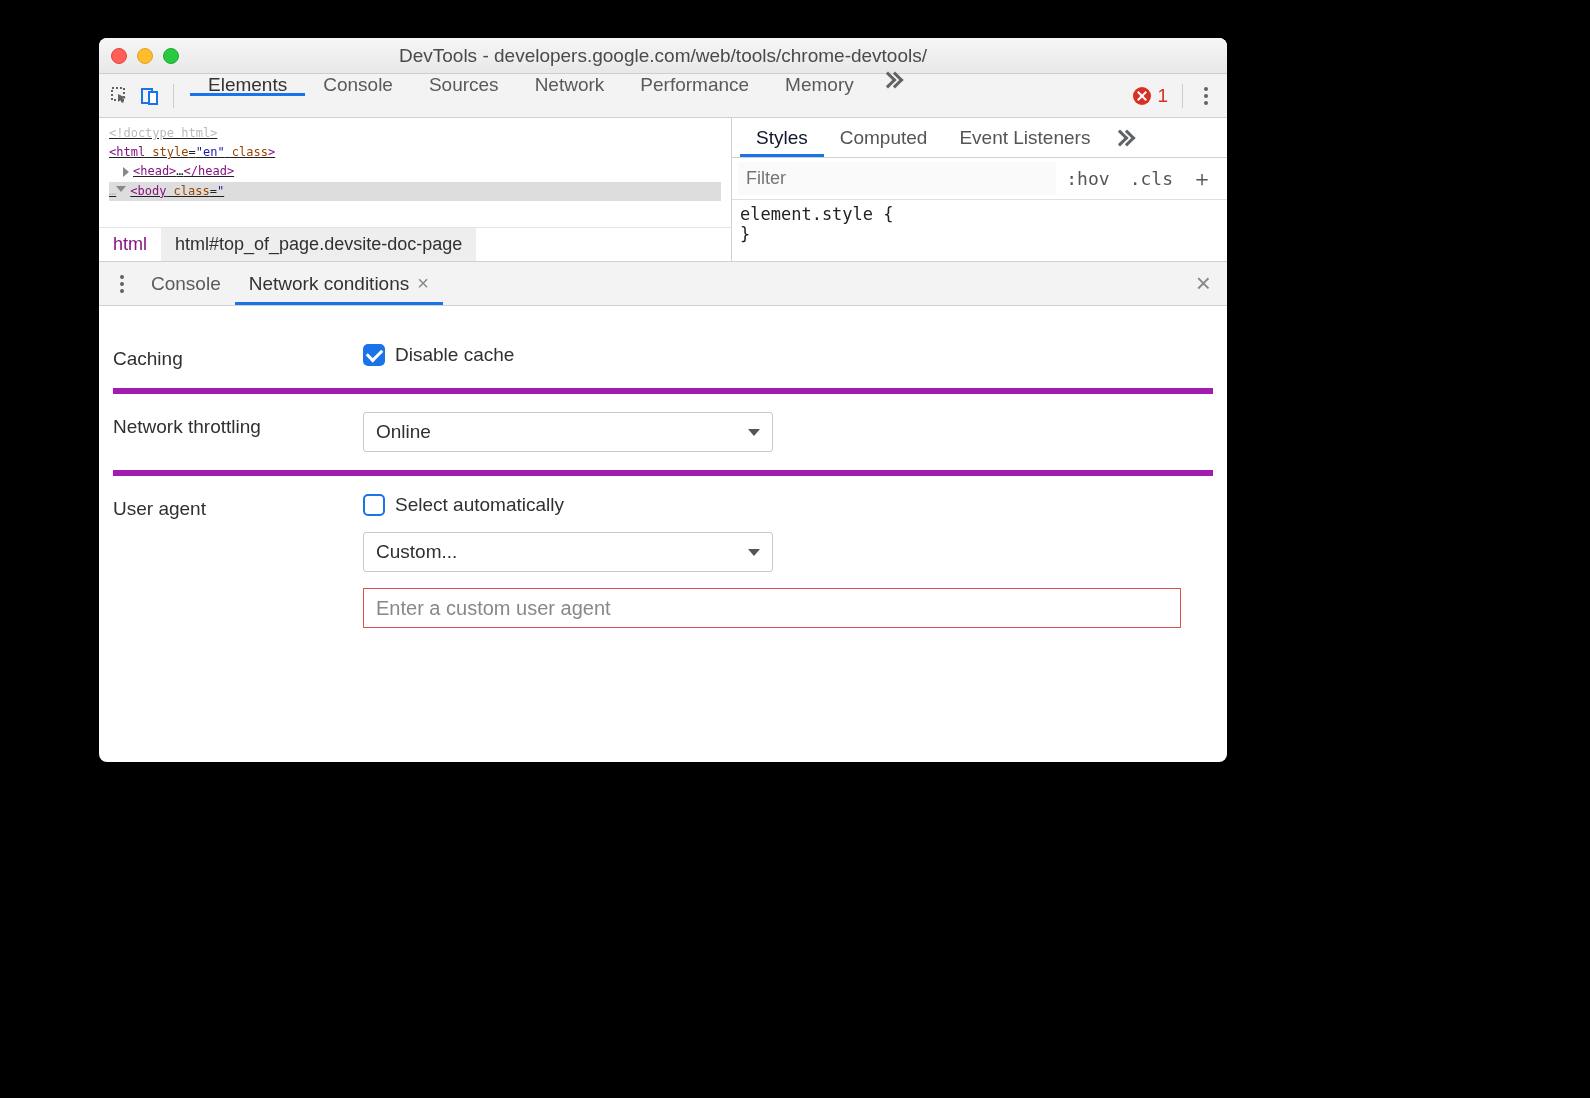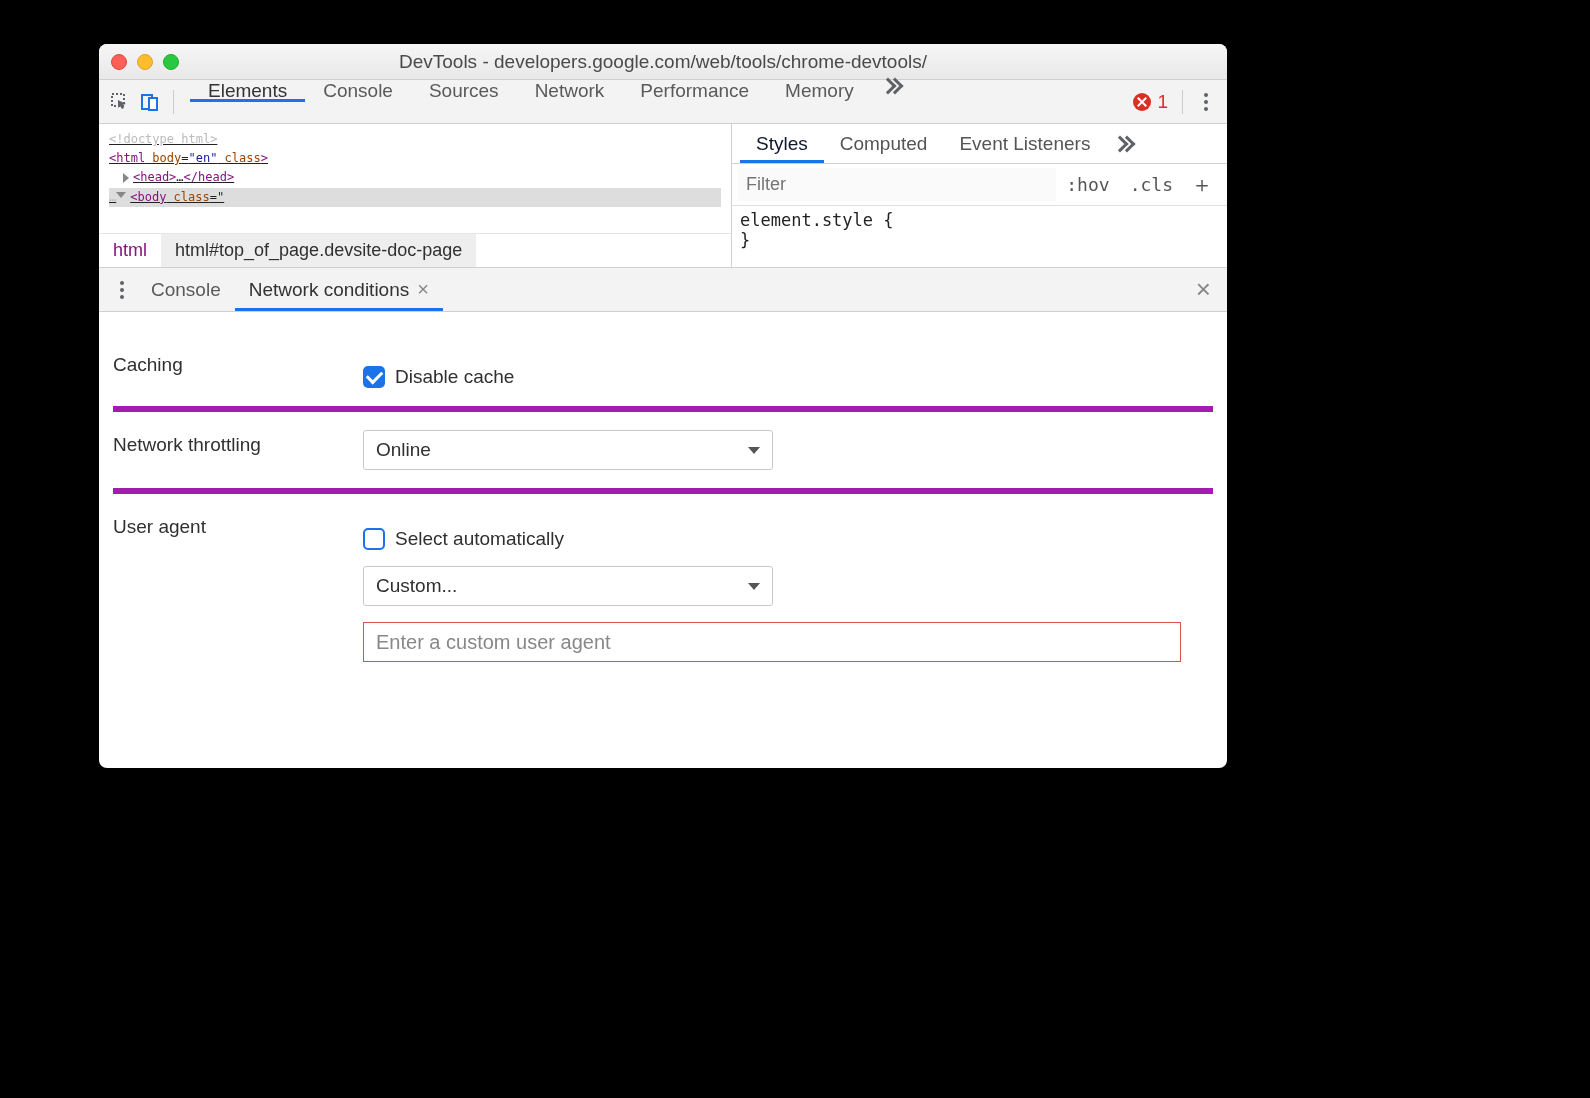--- a/index.html
+++ b/index.html
@@ -7,21 +7,21 @@
     background: #000;
     width: 1590px;
     height: 1098px;
     font-family: -apple-system, "Helvetica Neue", Arial, sans-serif;
     font-size: 18px;
     color: #303030;
   }
   .window {
     position: absolute;
     left: 99px;
-    top: 44px;
+    top: 38px;
     width: 1128px;
     height: 724px;
     background: #fff;
     border-radius: 8px;
     box-shadow: 0 25px 60px rgba(0,0,0,0.55);
     overflow: hidden;
     display: flex;
     flex-direction: column;
   }
   
@@ -95,21 +95,21 @@
   .drawer-tabs{height:44px; background:#f3f3f3; border-bottom:1px solid #d0d0d0; display:flex; align-items:center; padding:0 8px;}
   .dtab{display:flex; align-items:center; height:100%; padding:0 14px; color:#5a5a5a; font-size:19px; gap:8px;}
   .dtab.active{box-shadow: inset 0 -3px 0 #1a73e8; color:#333;}
   .xbtn{font-size:20px; color:#888; cursor:pointer;}
   
   .form { padding: 20px 14px; }
   .row { display:flex; align-items:flex-start; border-bottom:6px solid #a21caf; padding: 18px 0;}
   .row:last-child{border-bottom:none;}
   .rlabel{ width:250px; font-size:19px; color:#303030; padding-top:4px;}
   .rcontrols{ flex:1; display:flex; flex-direction:column; gap:16px;}
-  .check{display:flex; align-items:flex-end; gap:10px; font-size:19px;margin-top:16px;}
+  .check{display:flex; align-items:flex-end; gap:10px; font-size:19px;}
   .cbox{width:22px;height:22px;border-radius:5px;display:flex;align-items:center;justify-content:center;}
   .cbox.on{background:#1a73e8;}
   .cbox.off{border:2px solid #1a73e8;background:#fff;}
   .cbox.on::after{content:"";width:12px;height:7px;border-left:3px solid #fff;border-bottom:3px solid #fff;transform:rotate(-45deg) translate(1px,-1px);}
   .select{width:410px; height:40px; border:1px solid #c8c8c8; border-radius:3px; background:#fff; display:flex; align-items:center; justify-content:space-between; padding:0 12px; font-size:19px;}
   .caret{width:0;height:0;border-left:6px solid transparent;border-right:6px solid transparent;border-top:7px solid #555;}
   .ua-input{width:818px; height:40px; border:1px solid #d9534f; padding:0 12px; font-size:20px; color:#888; outline:none;}
   .ua-input::placeholder{color:#888;}
   .kebab{display:flex;flex-direction:column;gap:3px;align-items:center;justify-content:center;}
   .kebab i{width:4px;height:4px;border-radius:50%;background:#5f6368;}
@@ -170,21 +170,21 @@
           <i></i>
           <i></i>
         </div>
     </div>
   </div>
 
   <div class="split">
     <div class="dom-panel">
       <div class="dom-code">
         <div class="dom-line"><span class="c-gray">&lt;!doctype html&gt;</span></div>
-        <div class="dom-line"><span class="c-purple">&lt;html</span><span class="c-attr"> body</span><span>=</span><span class="c-str">"en"</span><span class="c-attr"> class</span><span class="c-purple">&gt;</span></div>
+        <div class="dom-line"><span class="c-purple">&lt;html</span><span class="c-attr"> style</span><span>=</span><span class="c-str">"en"</span><span class="c-attr"> class</span><span class="c-purple">&gt;</span></div>
         <div class="dom-line" style="padding-left:14px;"><span class="tri"></span><span class="c-purple">&lt;head&gt;</span><span>…</span><span class="c-purple">&lt;/head&gt;</span></div>
         <div class="dom-line dom-sel" style="padding-left:0;"><span class="c-gray">…</span><span class="tri open"></span><span class="c-purple">&lt;body</span><span class="c-attr"> class</span><span>=</span><span class="c-str">"</span></div>
       </div>
       <div class="crumb">
         <span class="root">html</span>
         <span class="sel">html#top_of_page.devsite-doc-page</span>
       </div>
     </div>
     <div class="styles-panel">
       <div class="styles-tabs">

